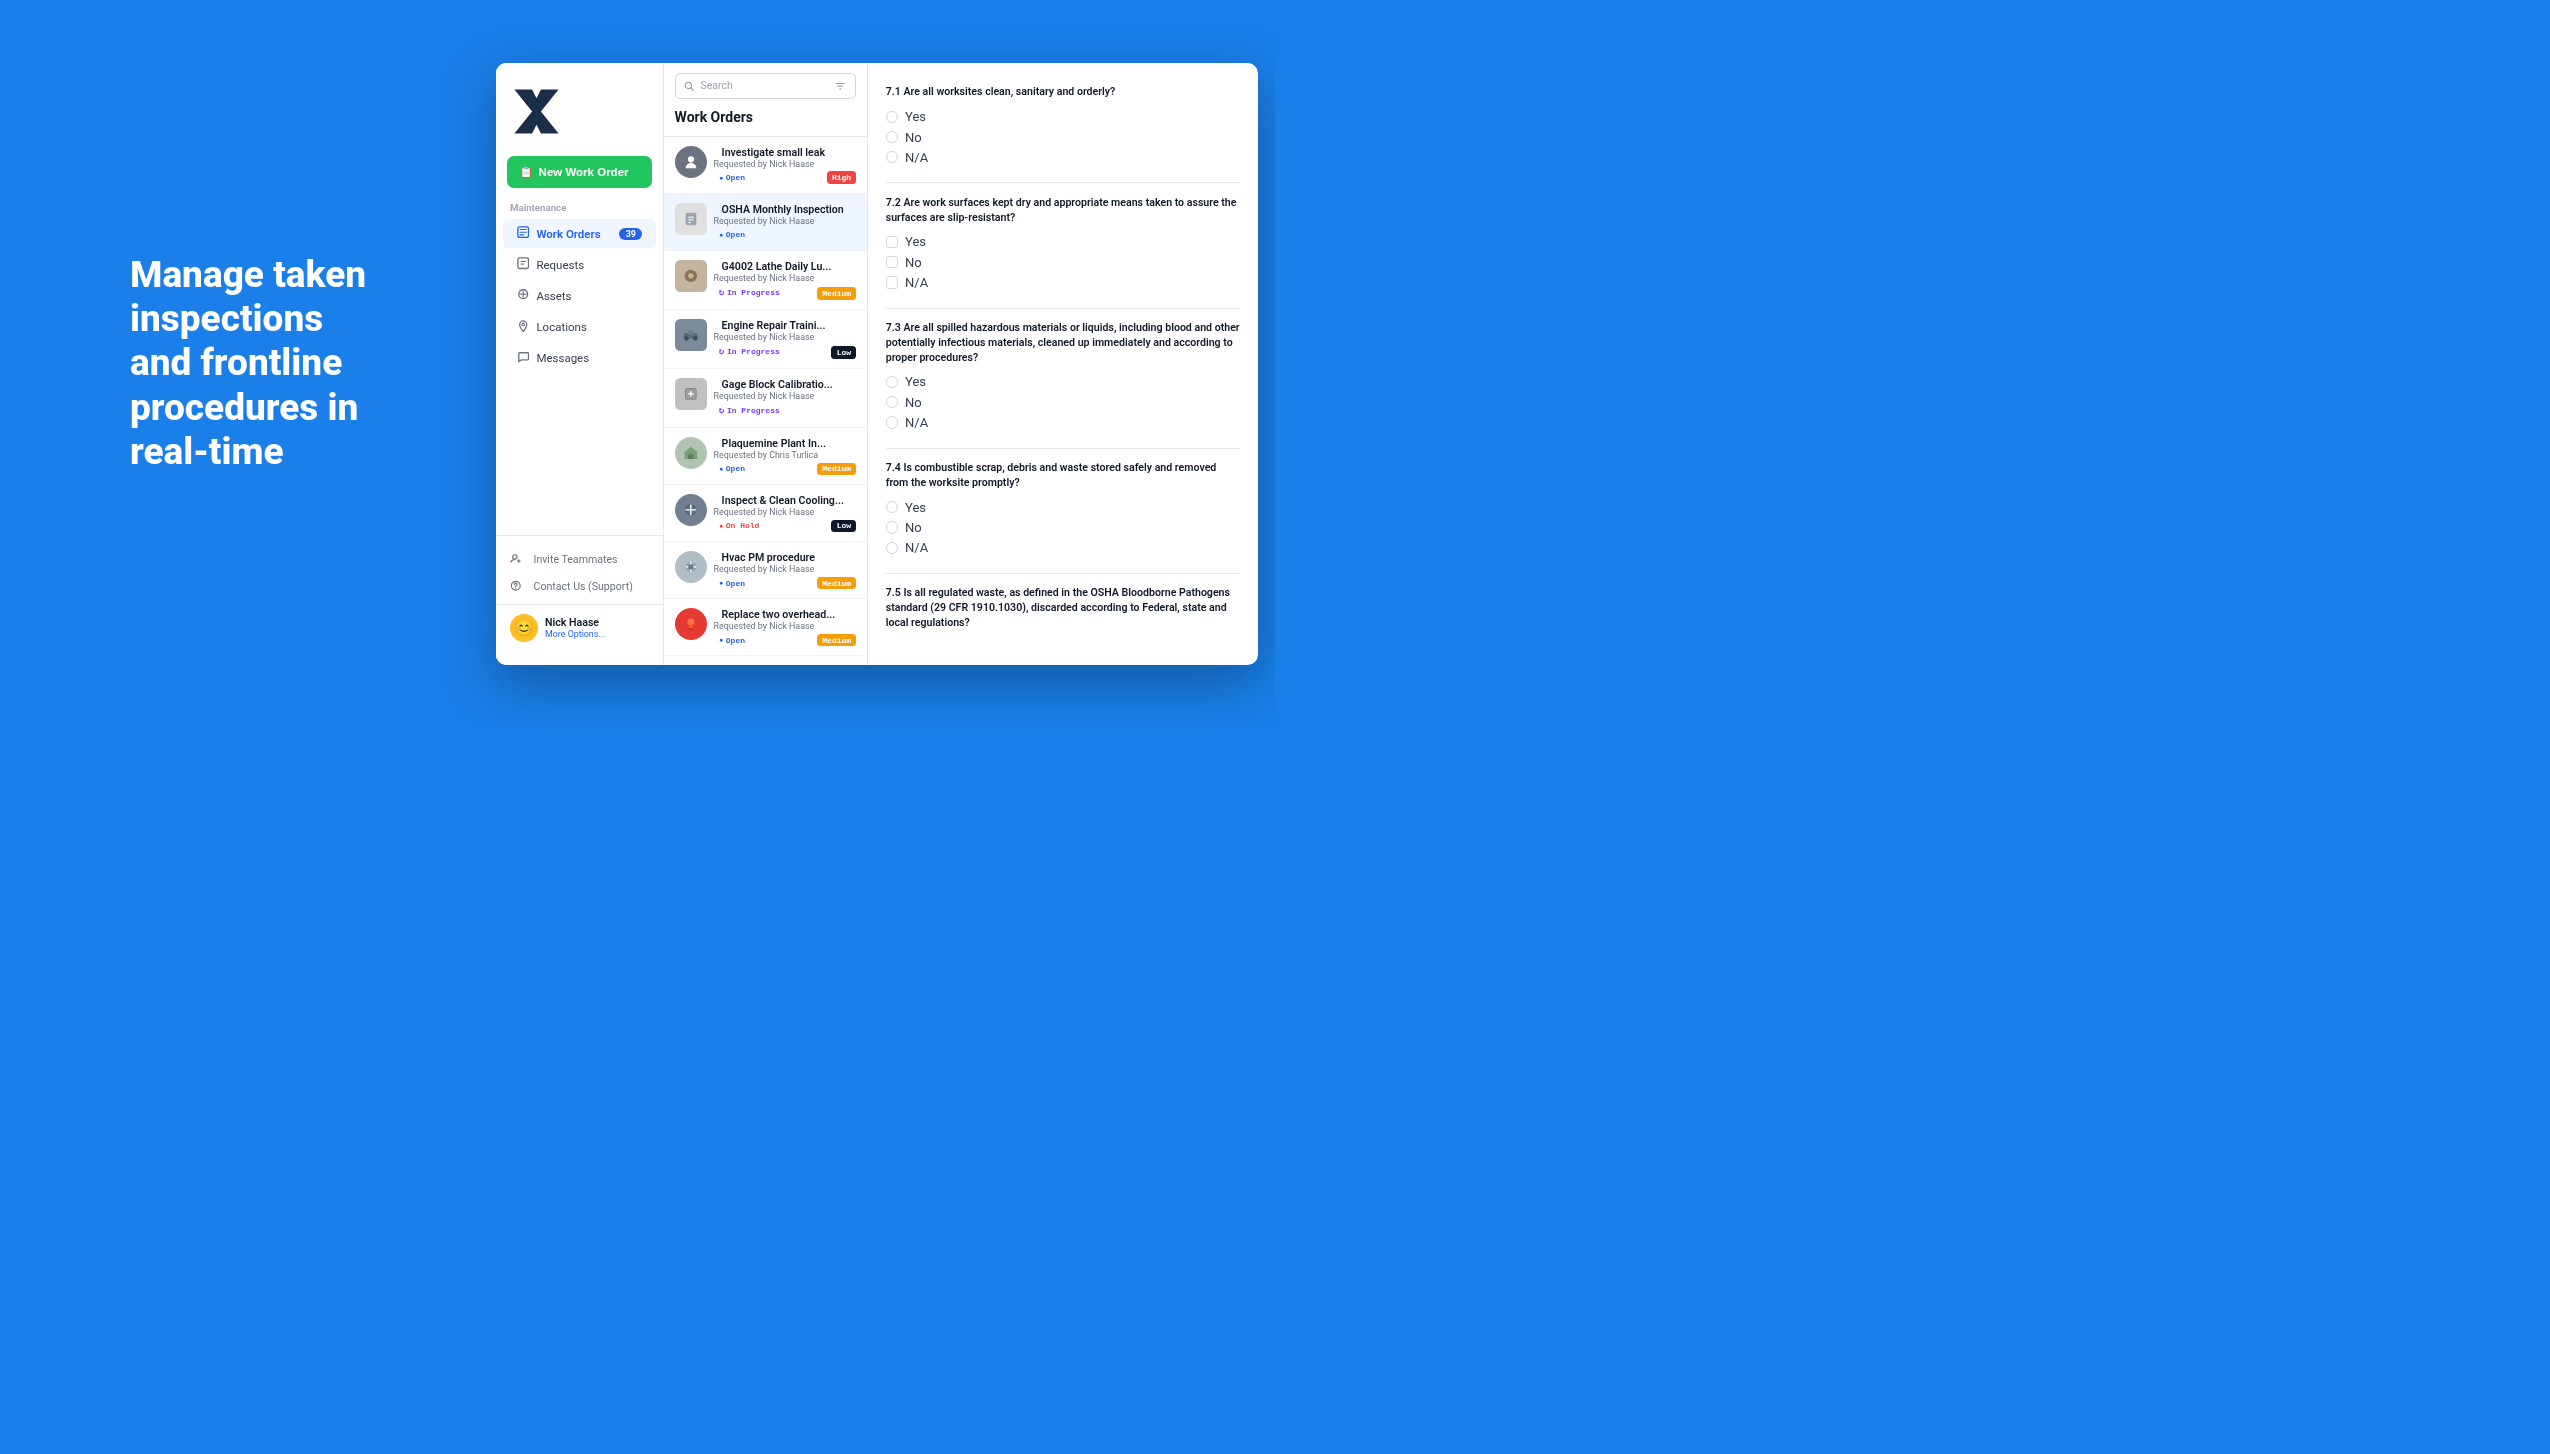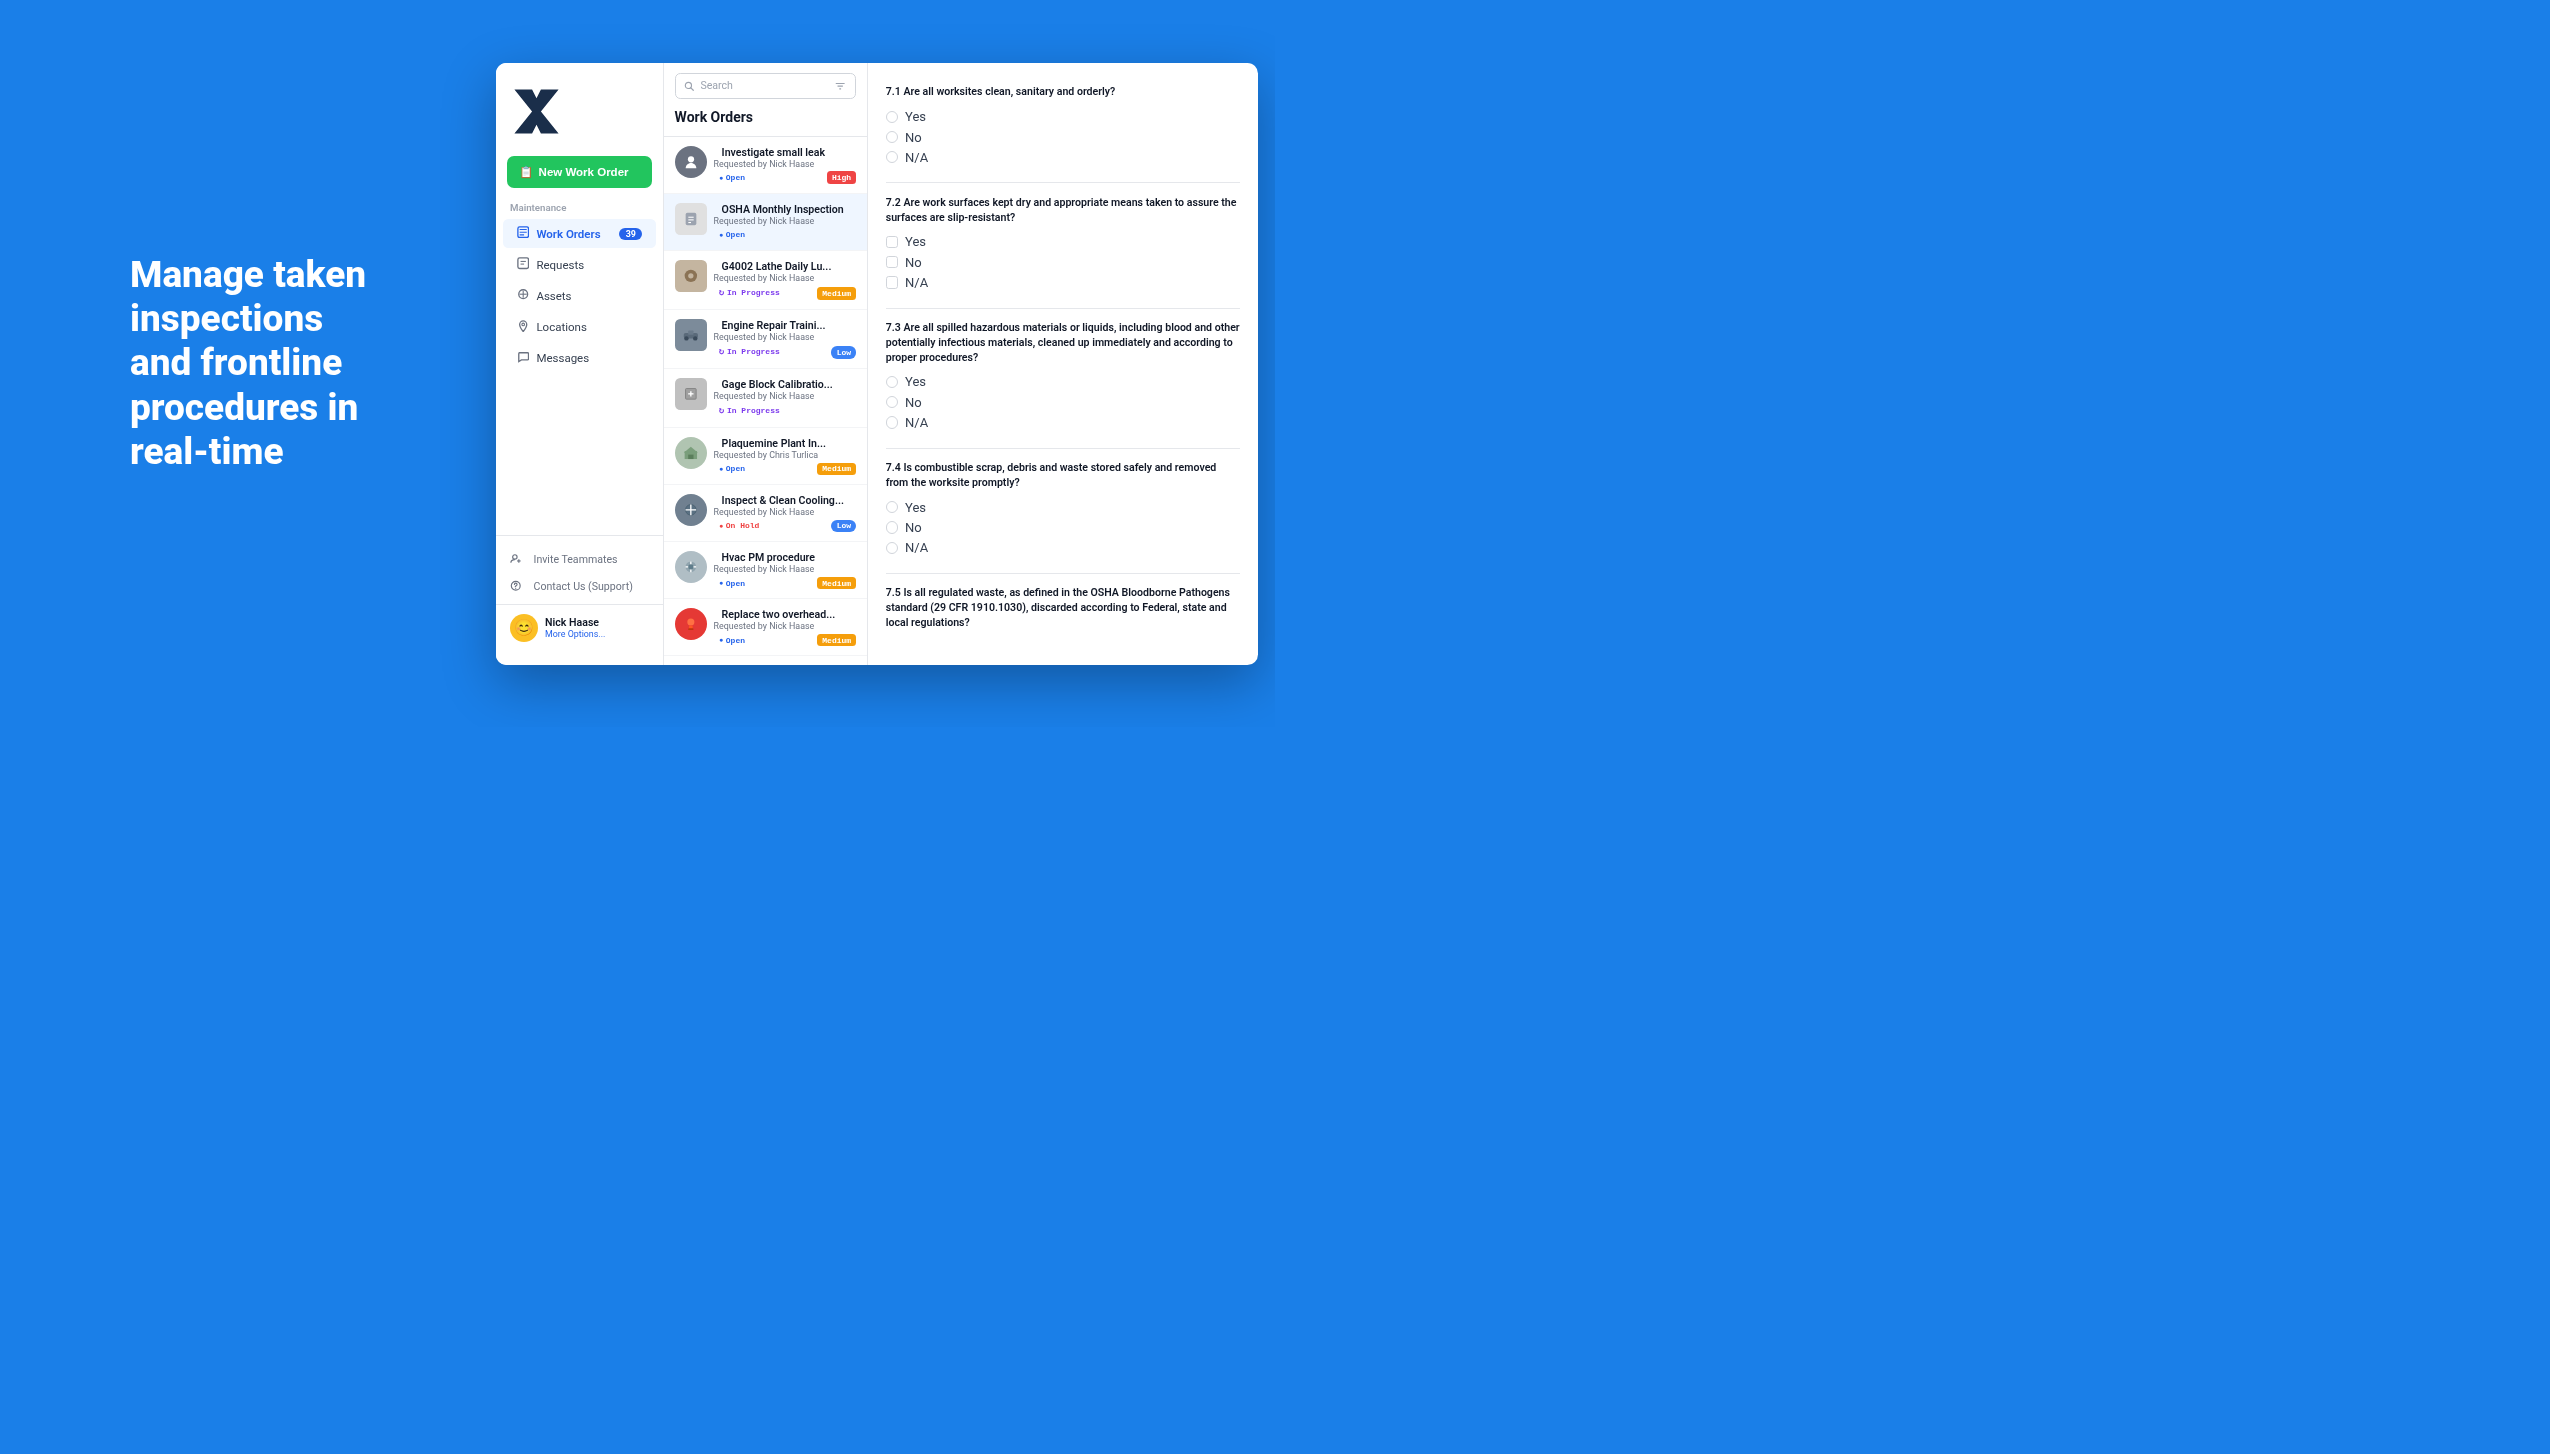--- a/index.html
+++ b/index.html
@@ -312,23 +312,22 @@
       background: #ef4444;
       color: white;
     }
 
     .priority-medium {
       background: #f59e0b;
       color: white;
     }
 
     .priority-low {
-      background: #3b82f6;
+      background: #0f172a;
       color: white;
-      border-radius: 6px;
     }
 
     
     .detail-panel {
       flex: 1;
       display: flex;
       flex-direction: column;
       overflow: hidden;
     }
 

